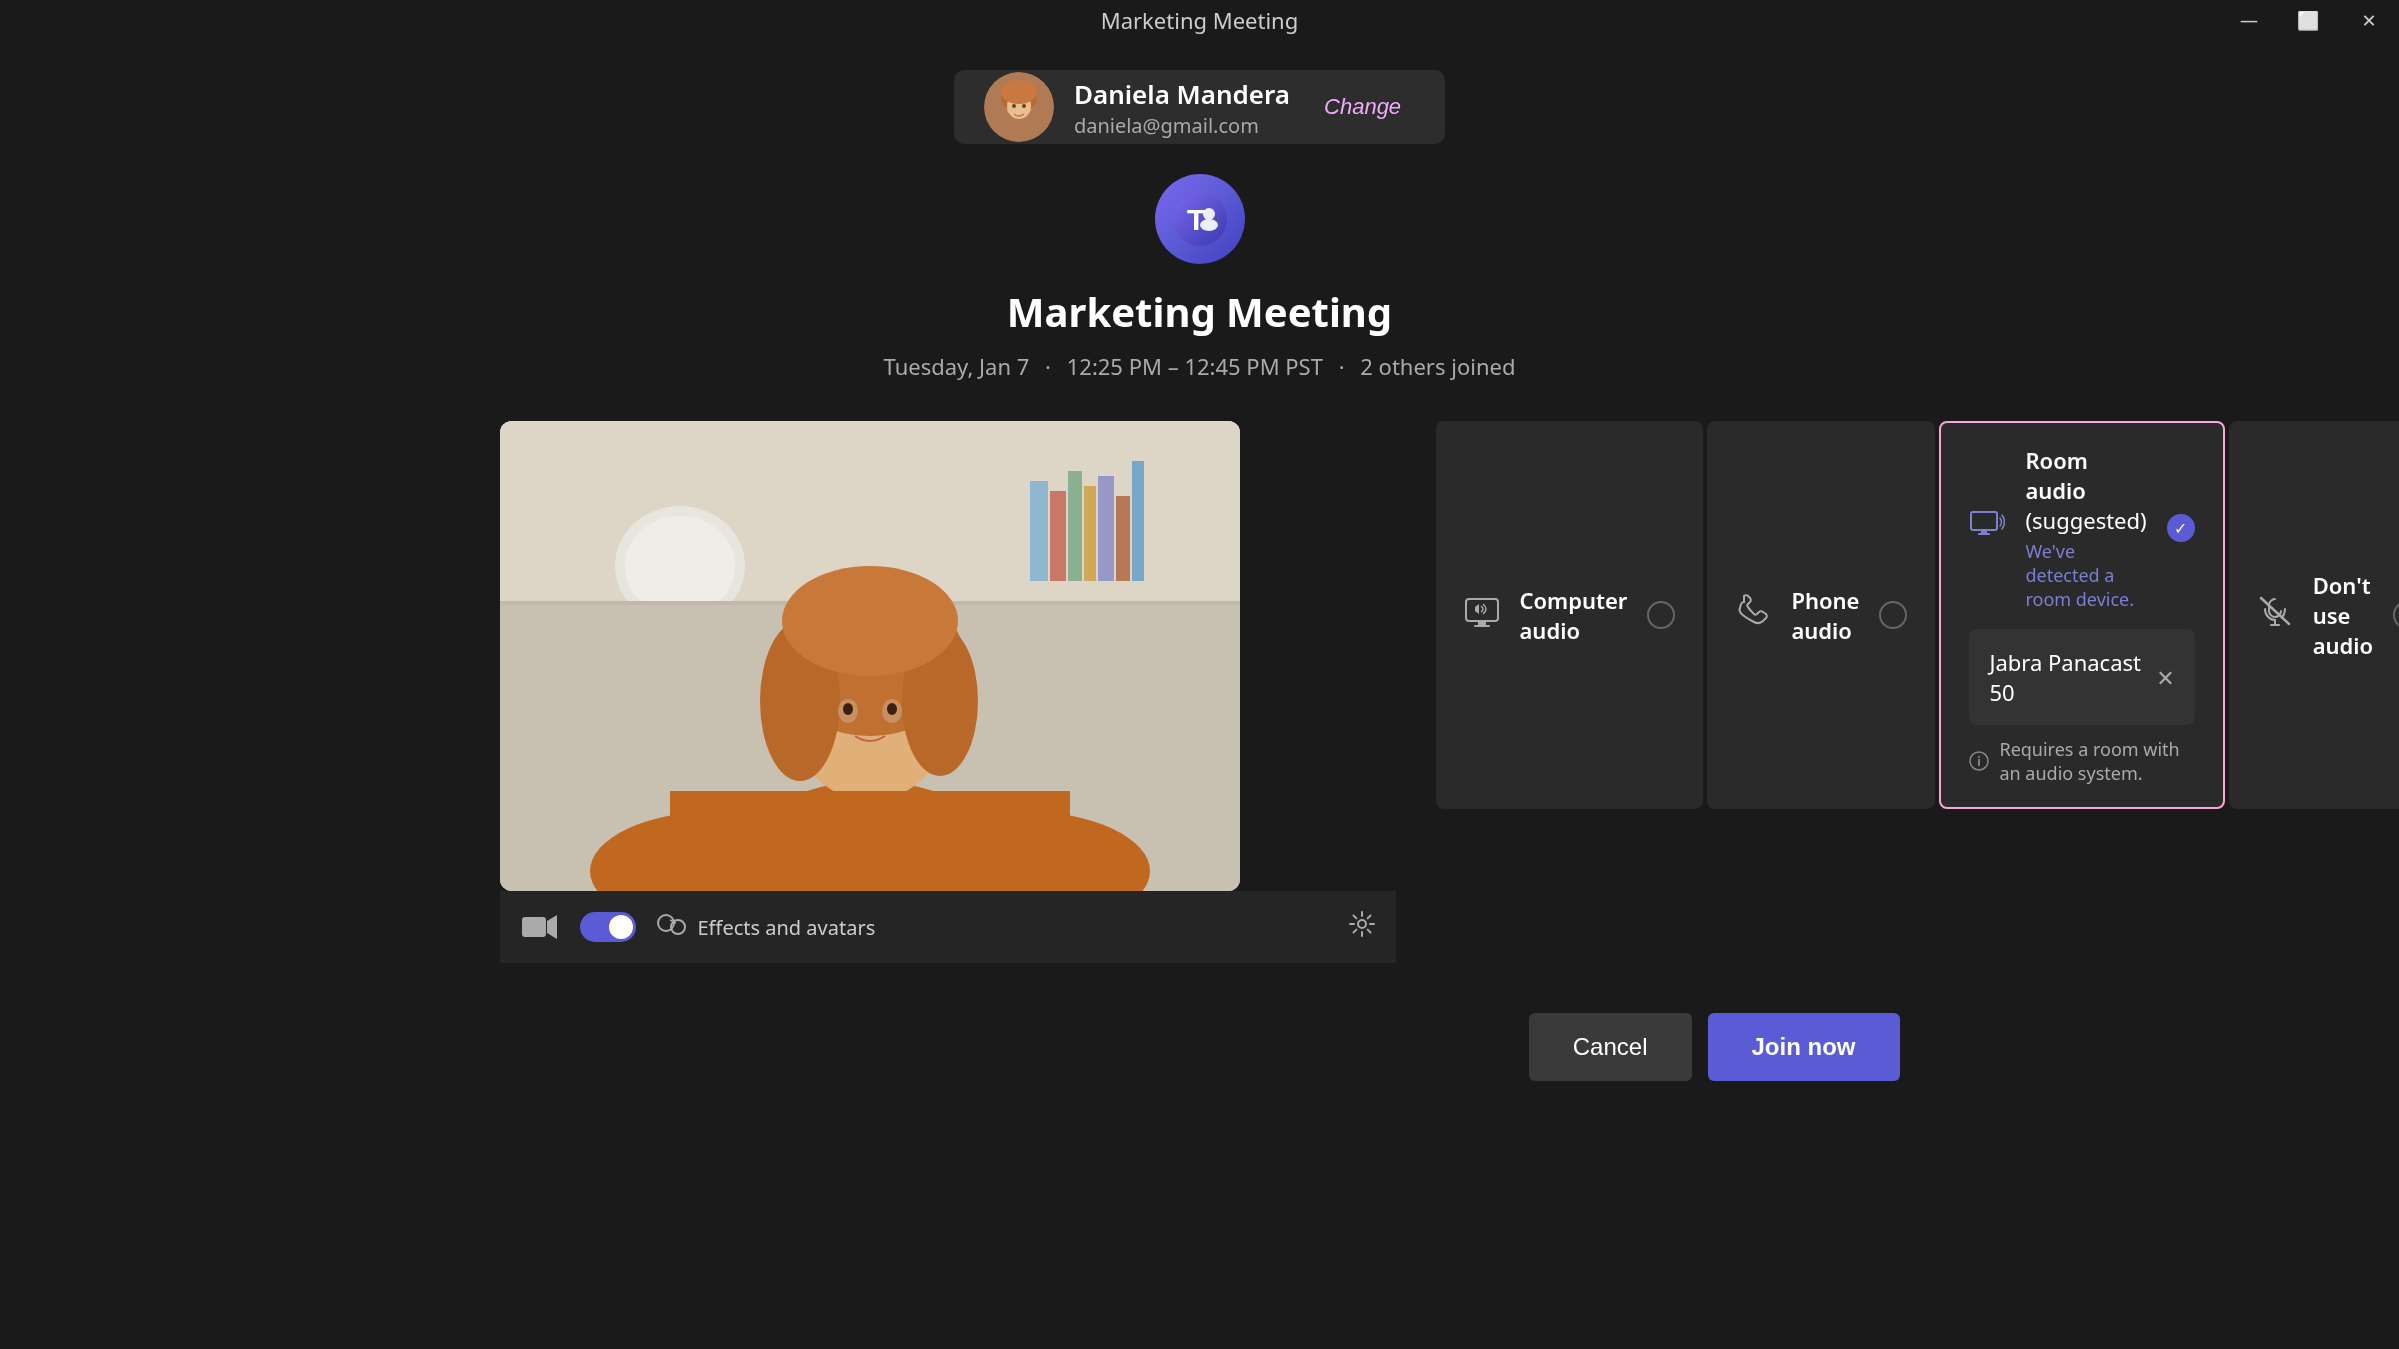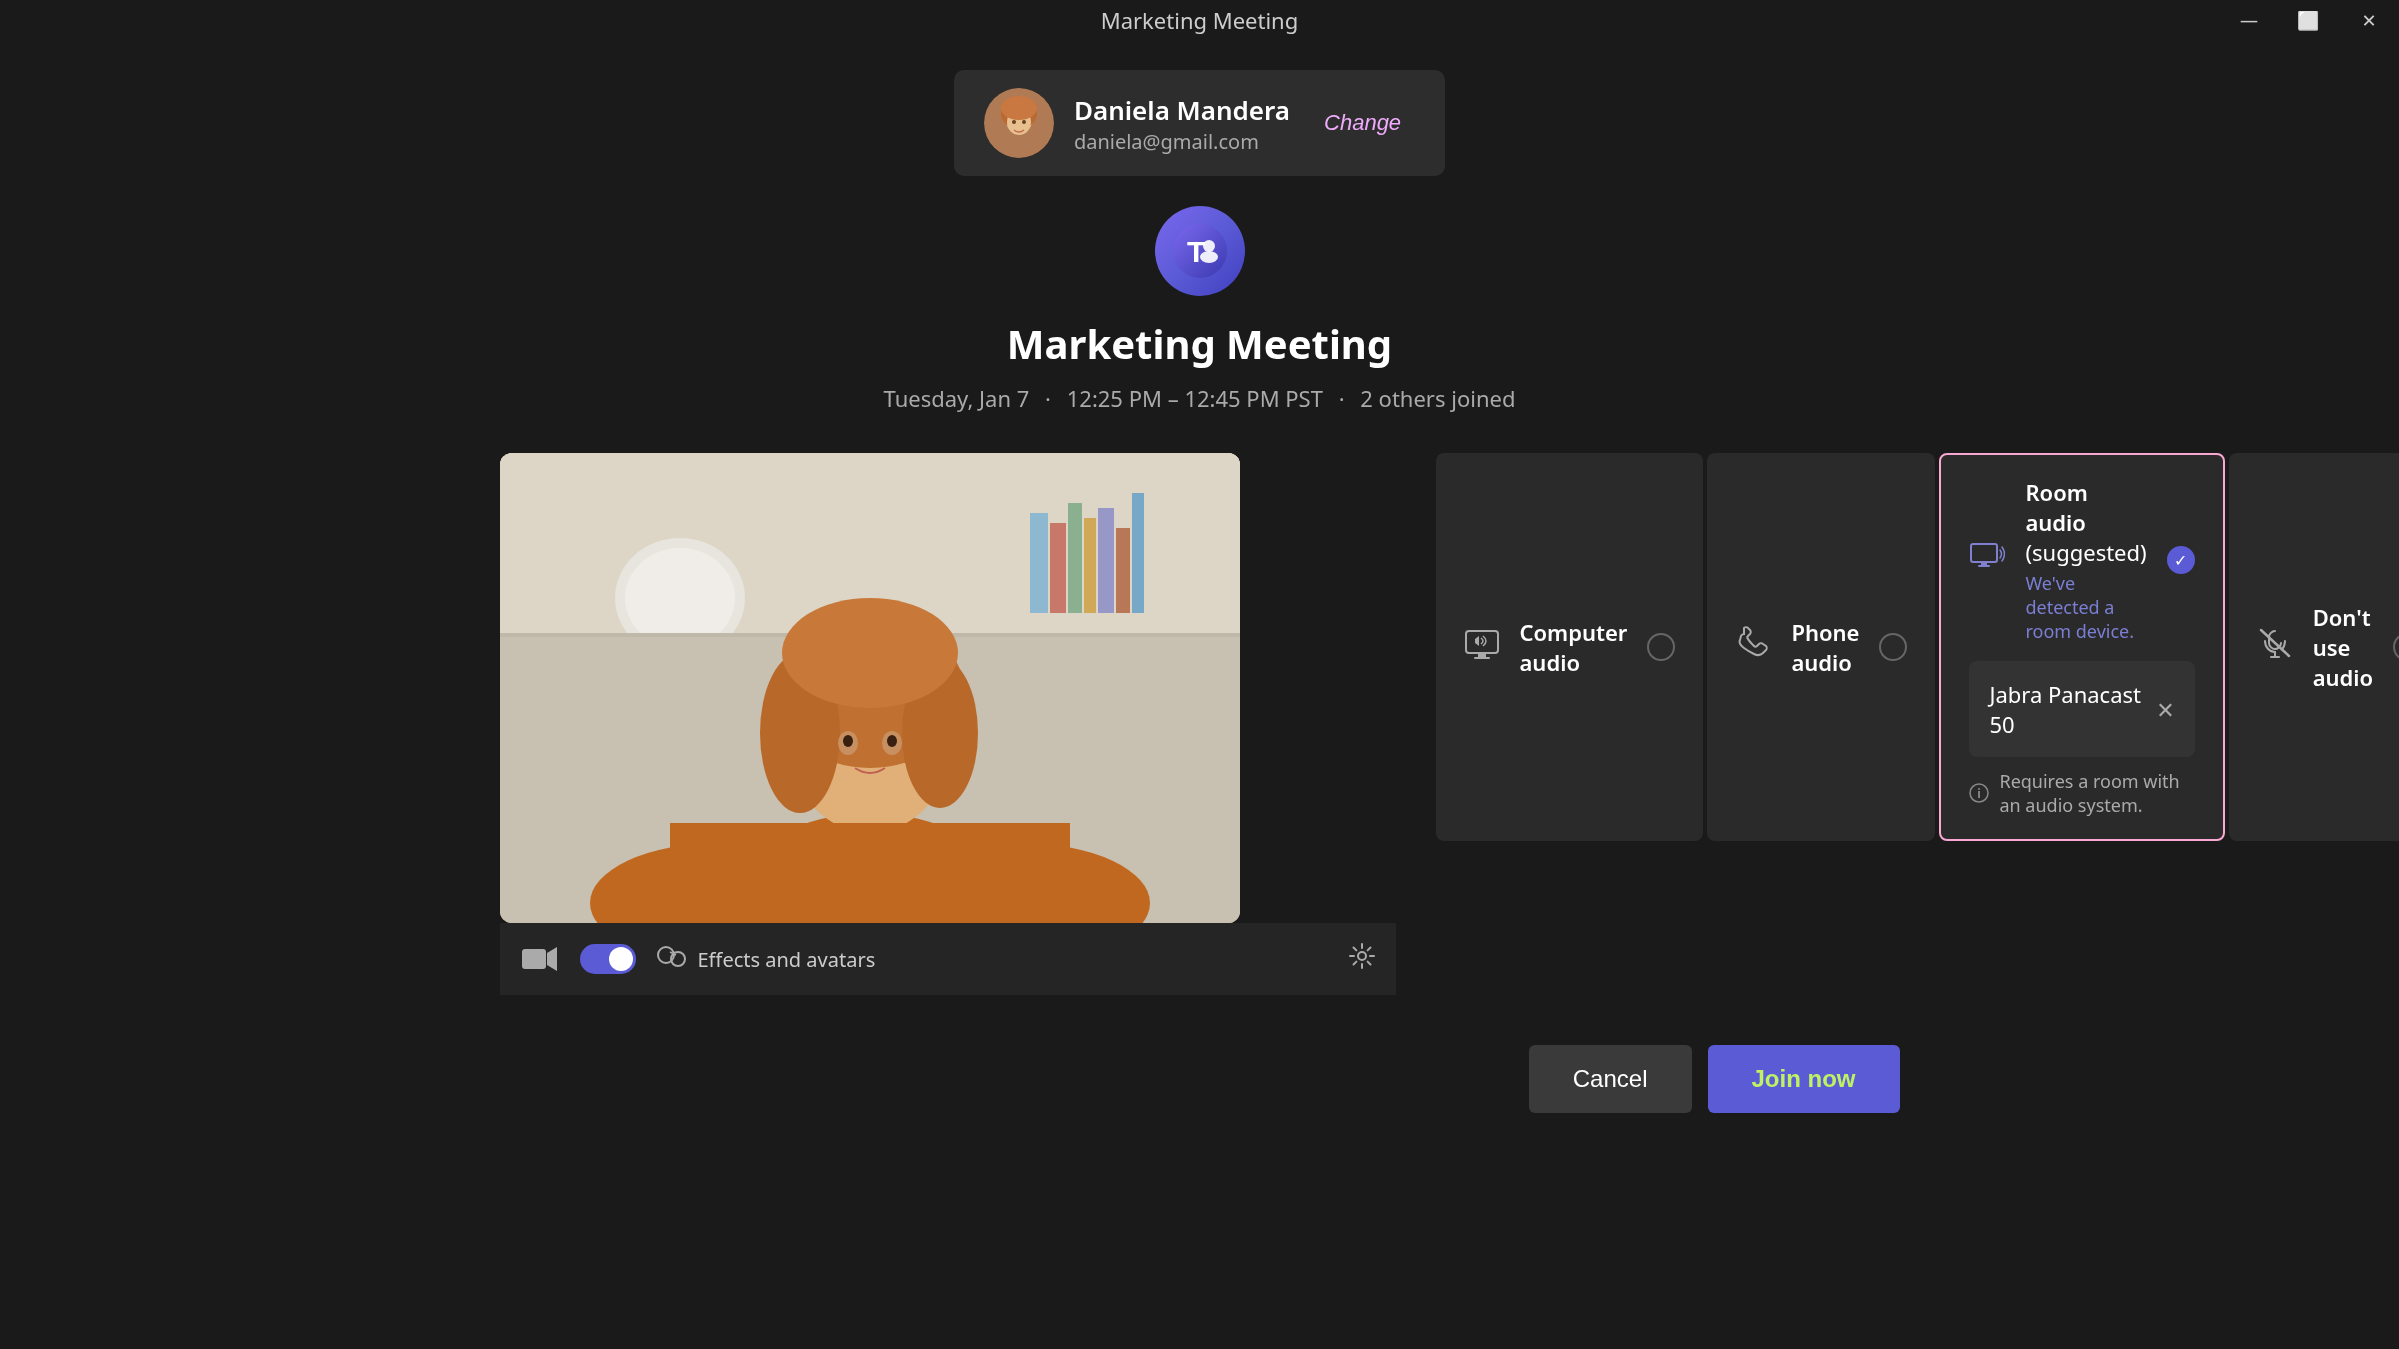--- a/index.html
+++ b/index.html
@@ -62,21 +62,21 @@
       align-items: center;
       padding: 30px 0 0 0;
     }
 
     
     .user-card {
       display: flex;
       align-items: center;
       background: #2d2d2d;
       border-radius: 10px;
-      padding: 18px 30px;
+      padding: 2px 30px;
       gap: 20px;
       min-width: 400px;
     }
     .avatar {
       width: 70px;
       height: 70px;
       border-radius: 50%;
       overflow: hidden;
       flex-shrink: 0;
       background: #5a4a3a;
@@ -344,21 +344,21 @@
       background: #3a3a3a;
       color: #fff;
       border: none;
       border-radius: 6px;
       padding: 20px 44px;
       font-size: 24px;
       cursor: pointer;
     }
     .join-btn {
       background: #5b5bd6;
-      color: #bef264;
+      color: #ffffff;
       border: none;
       border-radius: 6px;
       padding: 20px 44px;
       font-size: 24px;
       cursor: pointer;
       font-weight: 600;
     }
 
     
     .teams-svg {

